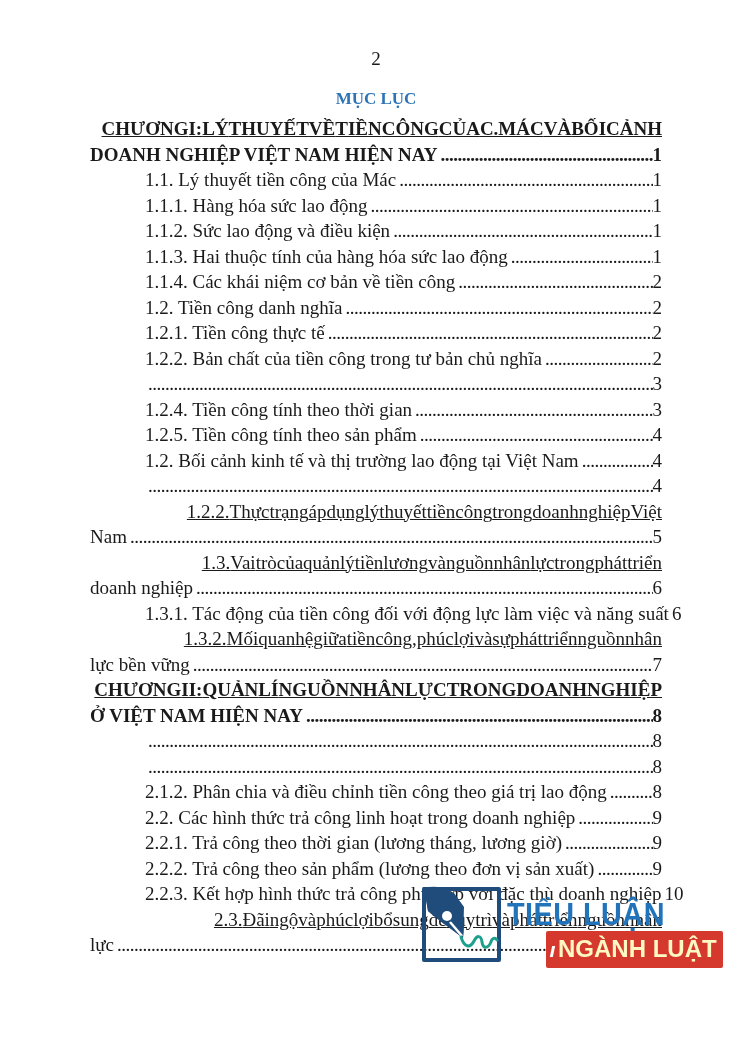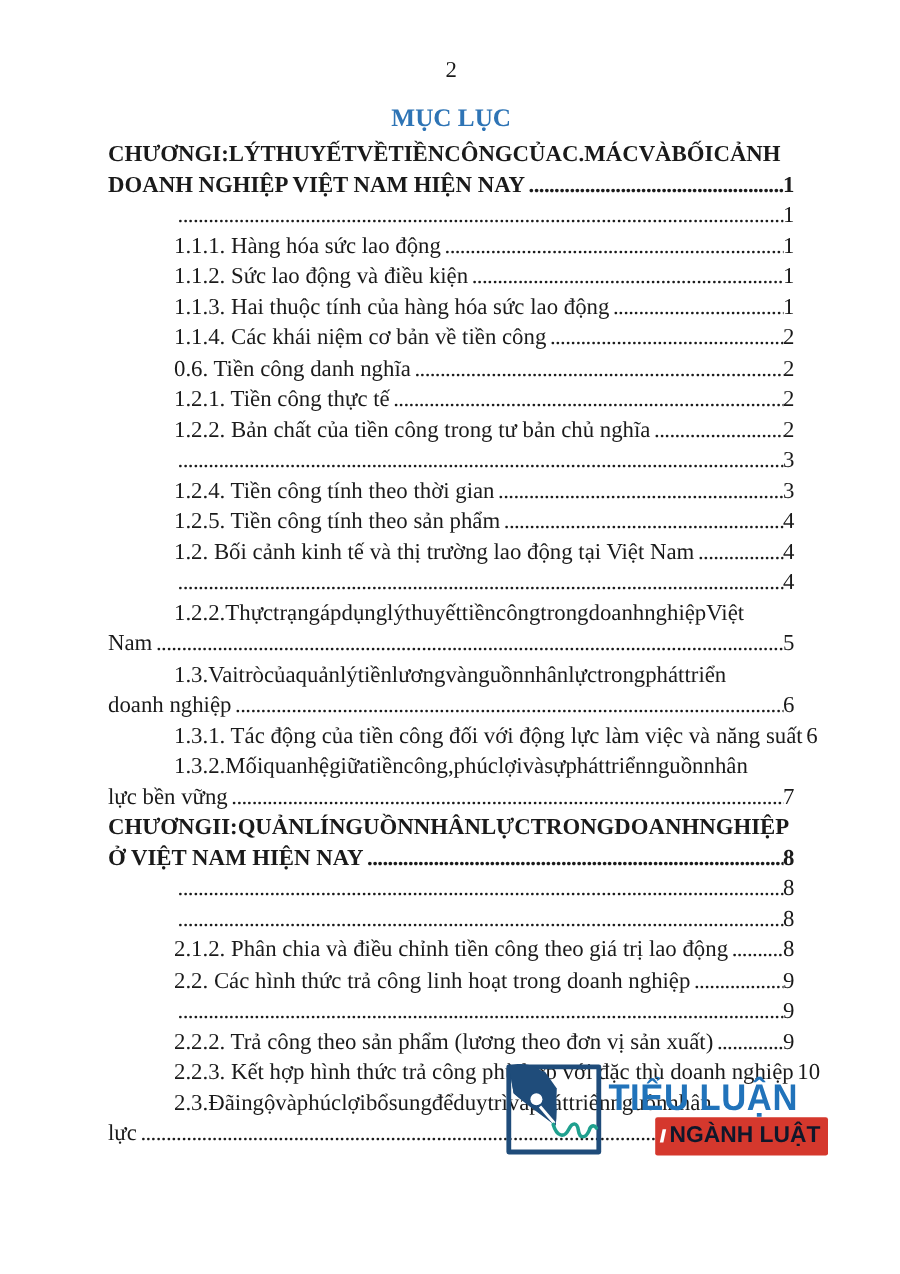--- a/index.html
+++ b/index.html
@@ -3,42 +3,42 @@
 <meta charset="utf-8">
 <style>
   html,body{margin:0;padding:0;background:#e8e8e8;}
   .page{
     position:relative;width:750px;height:1062px;background:#ffffff;
     font-family:"Liberation Serif","DejaVu Serif",serif;
     font-size:19px;color:#1a1a1a;overflow:hidden;margin:0 auto;
   }
   .content{padding:0 88px 0 90px;}
   .pagenum{padding-top:46px;text-align:center;line-height:25.5px;}
-  .toc-title{margin-top:14px;text-align:center;font-weight:bold;color:#2E74B5;font-size:21px;line-height:25.5px;}
+  .toc-title{margin-top:14px;text-align:center;font-weight:bold;color:#2E74B5;font-size:17px;line-height:25.5px;}
   #toc{margin-top:5px;}
   .row{display:flex;align-items:flex-start;line-height:25.5px;height:25.5px;}
-  .spread{display:flex;justify-content:flex-start;line-height:25.5px;height:25.5px;white-space:nowrap;}
+  .spread{display:flex;justify-content:flex-end;line-height:25.5px;height:25.5px;white-space:nowrap;text-decoration:underline;}
   .indent{padding-left:55px;}
   .bold{font-weight:bold;}
   .txt{white-space:nowrap;}
   .leader{flex:1 1 auto;overflow:hidden;white-space:nowrap;padding-left:3px;letter-spacing:-0.5px;}
   .leader::after{content:"..........................................................................................................................................................................................................................................................";}
   .pg{white-space:nowrap;}
   
   .watermark{position:absolute;left:0;top:0;width:750px;height:844px;pointer-events:none;z-index:5;}
   .wm-square{position:absolute;left:422px;top:887px;width:71px;height:67px;border:4px solid #1F4C7A;border-radius:2px;background:transparent;}
   .wm-nib{position:absolute;left:418px;top:885px;width:110px;height:90px;}
   .wm-title{
     position:absolute;left:507px;top:899px;line-height:31px;font-size:31px;font-weight:bold;
     color:#2173BA;font-family:"Liberation Sans","DejaVu Sans",sans-serif;
     transform:scaleX(.93);transform-origin:0 50%;letter-spacing:0.5px;white-space:nowrap;
   }
   .wm-badge{
-    position:absolute;left:546px;top:931px;background:#D5382D;color:#0f172a;
-    font-family:"Liberation Sans","DejaVu Sans",sans-serif;font-size:19px;font-weight:bold;
+    position:absolute;left:546px;top:931px;background:#D5382D;color:#fef9c3;
+    font-family:"Liberation Sans","DejaVu Sans",sans-serif;font-size:24px;font-weight:bold;
     line-height:1;padding:6px 6px 7px 5px;border-radius:2px;white-space:nowrap;
   }
   .wm-badge .tick{display:inline-block;width:3px;height:11px;background:#fff;margin-right:4px;transform:skewX(-12deg);}
 </style>
 </head>
 <body>
 
 <div class="page">
   <div class="content">
     <div class="pagenum">2</div>
@@ -57,20 +57,21 @@
           <span>VÀ</span>
           <span>BỐI</span>
           <span>CẢNH</span>
         </div>
         <div class="row bold">
           <span class="txt">DOANH NGHIỆP VIỆT NAM HIỆN NAY</span>
           <span class="leader"></span>
           <span class="pg">1</span>
         </div>
         <div class="row indent">
+          <span class="txt">1.1. Lý thuyết tiền công của Mác</span>
           <span class="leader"></span>
           <span class="pg">1</span>
         </div>
         <div class="row indent">
           <span class="txt">1.1.1. Hàng hóa sức lao động</span>
           <span class="leader"></span>
           <span class="pg">1</span>
         </div>
         <div class="row indent">
           <span class="txt">1.1.2. Sức lao động và điều kiện</span>
@@ -81,21 +82,21 @@
           <span class="txt">1.1.3. Hai thuộc tính của hàng hóa sức lao động</span>
           <span class="leader"></span>
           <span class="pg">1</span>
         </div>
         <div class="row indent">
           <span class="txt">1.1.4. Các khái niệm cơ bản về tiền công</span>
           <span class="leader"></span>
           <span class="pg">2</span>
         </div>
         <div class="row indent">
-          <span class="txt">0.6. Tiền công danh nghĩa</span>
+          <span class="txt">1.2. Tiền công danh nghĩa</span>
           <span class="leader"></span>
           <span class="pg">2</span>
         </div>
         <div class="row indent">
           <span class="txt">1.2.1. Tiền công thực tế</span>
           <span class="leader"></span>
           <span class="pg">2</span>
         </div>
         <div class="row indent">
           <span class="txt">1.2.2. Bản chất của tiền công trong tư bản chủ nghĩa</span>
@@ -223,20 +224,21 @@
           <span class="txt">2.1.2. Phân chia và điều chỉnh tiền công theo giá trị lao động</span>
           <span class="leader"></span>
           <span class="pg">8</span>
         </div>
         <div class="row indent">
           <span class="txt">2.2. Các hình thức trả công linh hoạt trong doanh nghiệp</span>
           <span class="leader"></span>
           <span class="pg">9</span>
         </div>
         <div class="row indent">
+          <span class="txt">2.2.1. Trả công theo thời gian (lương tháng, lương giờ)</span>
           <span class="leader"></span>
           <span class="pg">9</span>
         </div>
         <div class="row indent">
           <span class="txt">2.2.2. Trả công theo sản phẩm (lương theo đơn vị sản xuất)</span>
           <span class="leader"></span>
           <span class="pg">9</span>
         </div>
         <div class="row indent">
           <span class="txt">2.2.3. Kết hợp hình thức trả công phù hợp với đặc thù doanh nghiệp</span>

